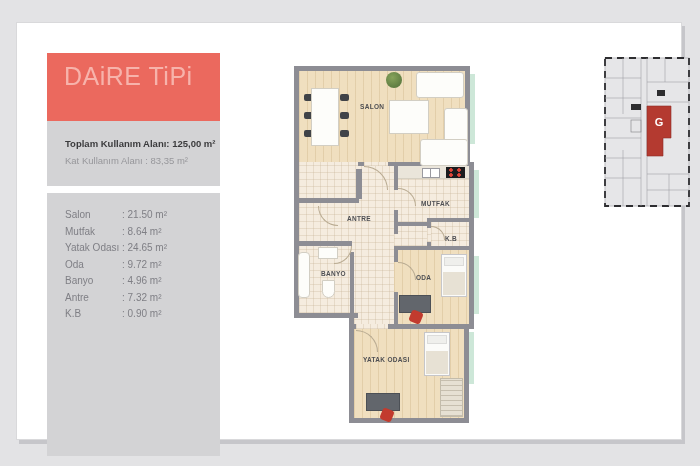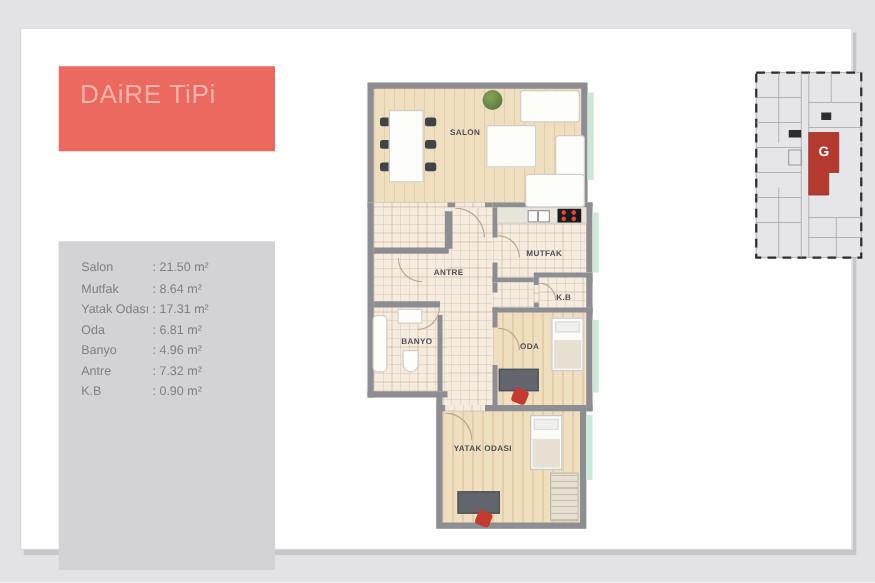--- a/index.html
+++ b/index.html
@@ -12,21 +12,21 @@
   }
   .panel {
     position:absolute; left:16px; top:22px; width:666px; height:418px;
     background:#ffffff; border:1px solid #d9d9db;
     box-shadow:3px 4px 0 rgba(175,175,180,.55);
   }
   
   .hdr {
     position:absolute; left:30px; top:30px; width:173px; height:68px;
     background:#eb695e; color:#f7b3ab;
-    font-size:21px; line-height:24px; font-weight:500; letter-spacing:.5px;
+    font-size:25px; line-height:24px; font-weight:500; letter-spacing:.5px;
     padding:11px 0 0 17px;
   }
   .box1 {
     position:absolute; left:30px; top:98px; width:173px; height:65px;
     background:#d3d3d5; padding:17px 0 0 18px;
   }
   .box1 .b { font-size:9.5px; font-weight:bold; color:#3b3b3d; margin-bottom:6px;}
   .box1 .m { font-size:9.5px; color:#97979b; }
   .box2 {
     position:absolute; left:30px; top:170px; width:173px; height:263px;
@@ -80,37 +80,41 @@
 </style>
 </head>
 <body>
 
 <div class="panel">
 
   <div class="hdr">
     <div>DAiRE TiPi</div>
   </div>
 
+  <div class="box1">
+    <div class="b">Toplam Kullanım Alanı: 125,00 m²</div>
+    <div class="m">Kat Kullanım Alanı : 83,35 m²</div>
+  </div>
 
   <div class="box2">
     <div class="rrow">
         <span class="lab">Salon</span>
         <span>: 21.50 m²</span>
       </div>
     <div class="rrow">
         <span class="lab">Mutfak</span>
         <span>: 8.64 m²</span>
       </div>
     <div class="rrow">
         <span class="lab">Yatak Odası</span>
-        <span>: 17.31 m²</span>
+        <span>: 24.65 m²</span>
       </div>
     <div class="rrow">
         <span class="lab">Oda</span>
-        <span>: 6.81 m²</span>
+        <span>: 9.72 m²</span>
       </div>
     <div class="rrow">
         <span class="lab">Banyo</span>
         <span>: 4.96 m²</span>
       </div>
     <div class="rrow">
         <span class="lab">Antre</span>
         <span>: 7.32 m²</span>
       </div>
     <div class="rrow">

